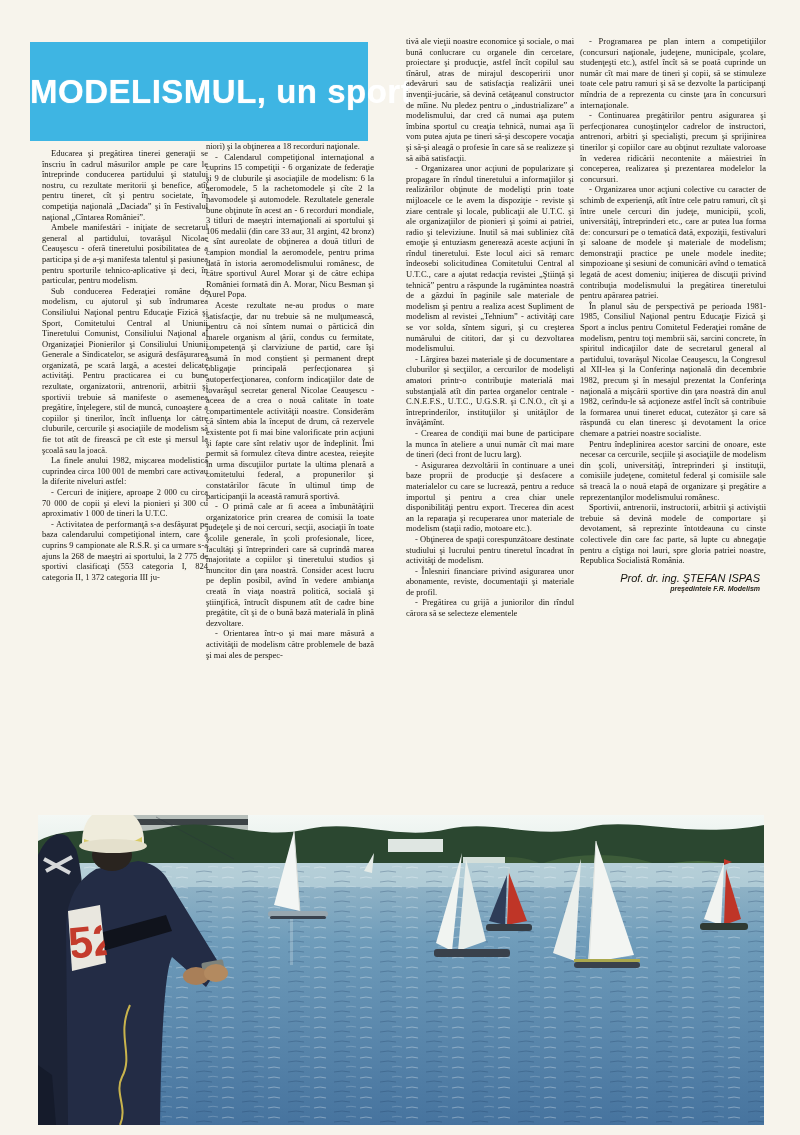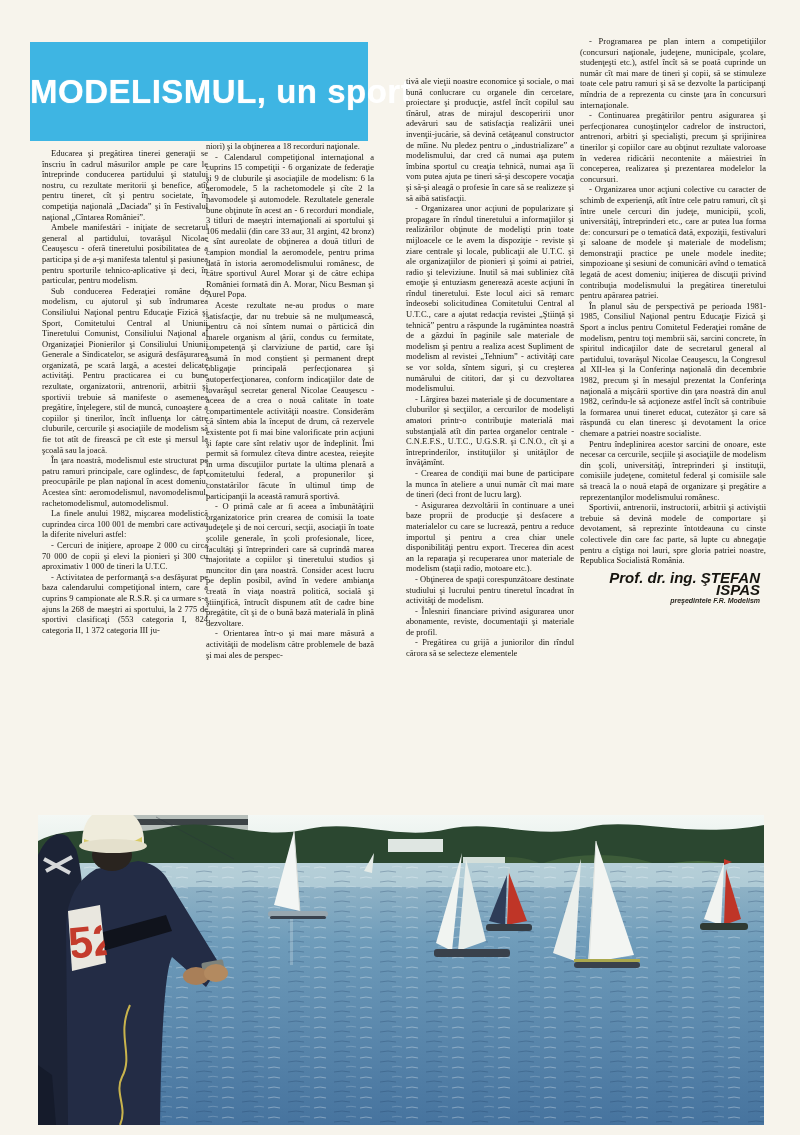--- a/index.html
+++ b/index.html
@@ -15,45 +15,44 @@
     text-shadow:0 0 1px rgba(255,255,255,.7);}
   .headline .hl-line2{word-spacing:7px;}
 
   
   .col{position:absolute;font-size:8.5px;line-height:10.6px;color:#17150f;
     text-align:justify;}
   .col p{margin:0;text-indent:9px;}
   .col p.no-indent{text-indent:0;}
   #col1{left:42px;top:148px;width:166px;}
   #col2{left:206px;top:141px;width:168px;}
-  #col3{left:406px;top:36px;width:168px;margin-top:40px;}
+  #col3{left:406px;top:36px;width:168px;}
   #col4{left:580px;top:36px;width:186px;}
 
   .byline{margin-top:6px;text-align:right;padding-right:6px;}
-  .byline .author{font-family:"Liberation Sans", sans-serif;font-style:italic;font-weight:bold;font-size:15px;line-height:12px;color:#17150f;}
+  .byline .author{font-family:"Liberation Sans", sans-serif;font-style:italic;font-weight:normal;font-size:11px;line-height:12px;color:#17150f;}
   .byline .role{font-family:"Liberation Sans", sans-serif;font-style:italic;font-weight:bold;font-size:7px;line-height:9px;color:#2a271f;}
 
   
   .photo{position:absolute;left:38px;top:815px;width:726px;height:310px;overflow:hidden;background:#6f9cba;}
   .photo svg{display:block;}
 </style>
 </head>
 <body>
 
 <div class="page">
 
   <div class="headline" id="headline" style="background: rgb(62, 181, 227);">
     <div class="hl-line">MODELISMUL, un sport</div>
   </div>
 
   <div class="col" id="col1">
       <p>Educarea şi pregătirea tinerei generaţii se înscriu în cadrul măsurilor ample pe care le întreprinde conducerea partidului şi statului nostru, cu rezultate meritorii şi benefice, atît pentru tineret, cît şi pentru societate, în competiţia naţională „Daciada” şi în Festivalul naţional „Cîntarea României”.</p>
       <p>Ambele manifestări - iniţiate de secretarul general al partidului, tovarăşul Nicolae Ceauşescu - oferă tineretului posibilitatea de a participa şi de a-şi manifesta talentul şi pasiunea pentru sporturile tehnico-aplicative şi deci, în particular, pentru modelism.</p>
       <p>Sub conducerea Federaţiei române de modelism, cu ajutorul şi sub îndrumarea Consiliului Naţional pentru Educaţie Fizică şi Sport, Comitetului Central al Uniunii Tineretului Comunist, Consiliului Naţional al Organizaţiei Pionierilor şi Consiliului Uniunii Generale a Sindicatelor, se asigură desfăşurarea organizată, pe scară largă, a acestei delicate activităţi. Pentru practicarea ei cu bune rezultate, organizatorii, antrenorii, arbitrii şi sportivii trebuie să manifeste o asemenea pregătire, înţelegere, stil de muncă, cunoaştere a copiilor şi tinerilor, încît influenţa lor către cluburile, cercurile şi asociaţiile de modelism să fie tot atît de firească pe cît este şi mersul la şcoală sau la joacă.</p>
-      <p>În ţara noastră, modelismul este structurat pe patru ramuri principale, care oglindesc, de fapt, preocupările pe plan naţional în acest domeniu. Acestea sînt: aeromodelismul, navomodelismul, rachetomodelismul, automodelismul.</p>
       <p>La finele anului 1982, mişcarea modelistică cuprindea circa 100 001 de membri care activau la diferite niveluri astfel:</p>
       <p>- Cercuri de iniţiere, aproape 2 000 cu circa 70 000 de copii şi elevi la pionieri şi 300 cu aproximativ 1 000 de tineri la U.T.C.</p>
       <p>- Activitatea de performanţă s-a desfăşurat pe baza calendarului competiţional intern, care a cuprins 9 campionate ale R.S.R. şi ca urmare s-a ajuns la 268 de maeştri ai sportului, la 2 775 de sportivi clasificaţi (553 categoria I, 824 categoria II, 1 372 categoria III ju-</p>
     </div>
   <div class="col" id="col2">
       <p class="no-indent">niori) şi la obţinerea a 18 recorduri naţionale.</p>
       <p>- Calendarul competiţional internaţional a cuprins 15 competiţii - 6 organizate de federaţie şi 9 de cluburile şi asociaţiile de modelism: 6 la aeromodele, 5 la rachetomodele şi cîte 2 la navomodele şi automodele. Rezultatele generale bune obţinute în acest an - 6 recorduri mondiale, 3 titluri de maeştri internaţionali ai sportului şi 106 medalii (din care 33 aur, 31 argint, 42 bronz) - sînt aureolate de obţinerea a două titluri de campion mondial la aeromodele, pentru prima dată în istoria aeromodelismului românesc, de către sportivul Aurel Morar şi de către echipa României formată din A. Morar, Nicu Besman şi Aurel Popa.</p>
       <p>Aceste rezultate ne-au produs o mare satisfacţie, dar nu trebuie să ne mulţumească, pentru că noi sîntem numai o părticică din marele organism al ţării, condus cu fermitate, competenţă şi clarviziune de partid, care îşi asumă în mod conştient şi permanent drept obligaţie principală perfecţionarea şi autoperfecţionarea, conform indicaţiilor date de tovarăşul secretar general Nicolae Ceauşescu - aceea de a crea o nouă calitate în toate compartimentele activităţii noastre. Considerăm că sîntem abia la început de drum, că rezervele existente pot fi mai bine valorificate prin acţiuni şi fapte care sînt relativ uşor de îndeplinit. Îmi permit să formulez cîteva dintre acestea, reieşite în urma discuţiilor purtate la ultima plenară a comitetului federal, a propunerilor şi constatărilor făcute în ultimul timp de participanţii la această ramură sportivă.</p>
       <p>- O primă cale ar fi aceea a îmbunătăţirii organizatorice prin crearea de comisii la toate judeţele şi de noi cercuri, secţii, asociaţii în toate şcolile generale, în şcoli profesionale, licee, facultăţi şi întreprinderi care să cuprindă marea majoritate a copiilor şi tineretului studios şi muncitor din ţara noastră. Consider acest lucru pe deplin posibil, avînd în vedere ambianţa creată în viaţa noastră politică, socială şi ştiinţifică, întrucît dispunem atît de cadre bine pregătite, cît şi de o bună bază materială în plină dezvoltare.</p>
       <p>- Orientarea într-o şi mai mare măsură a activităţii de modelism către problemele de bază şi mai ales de perspec-</p>

